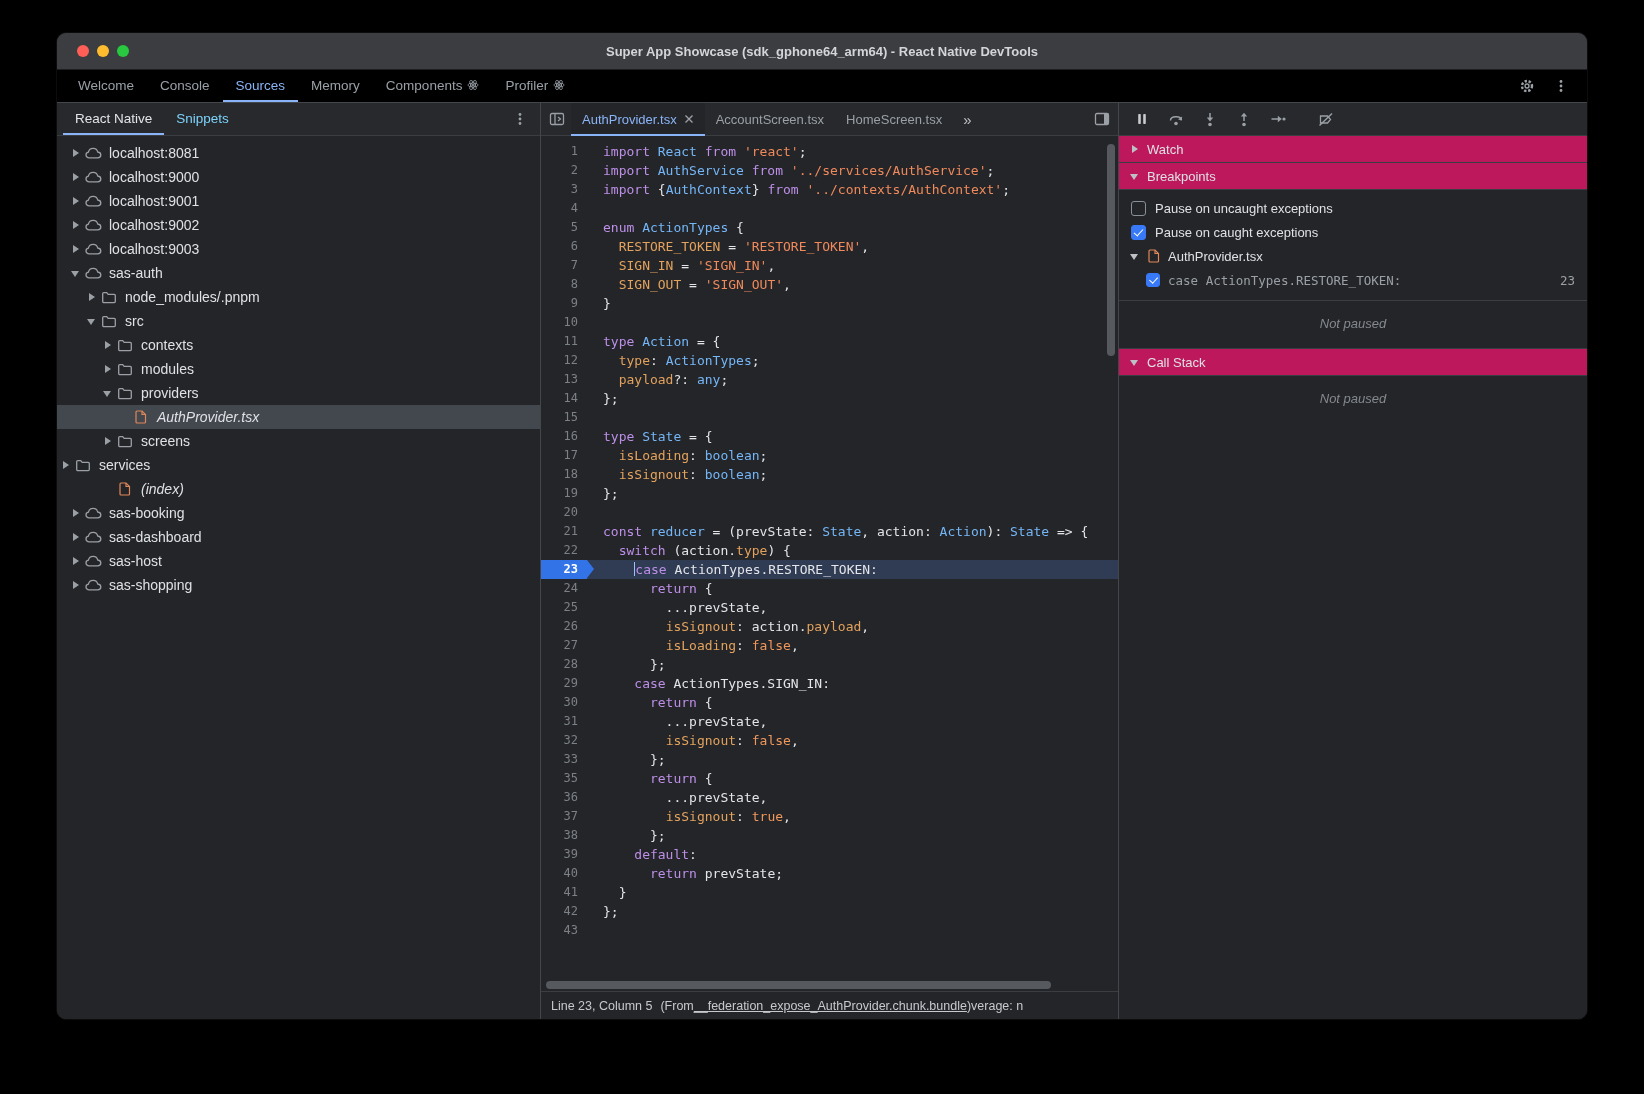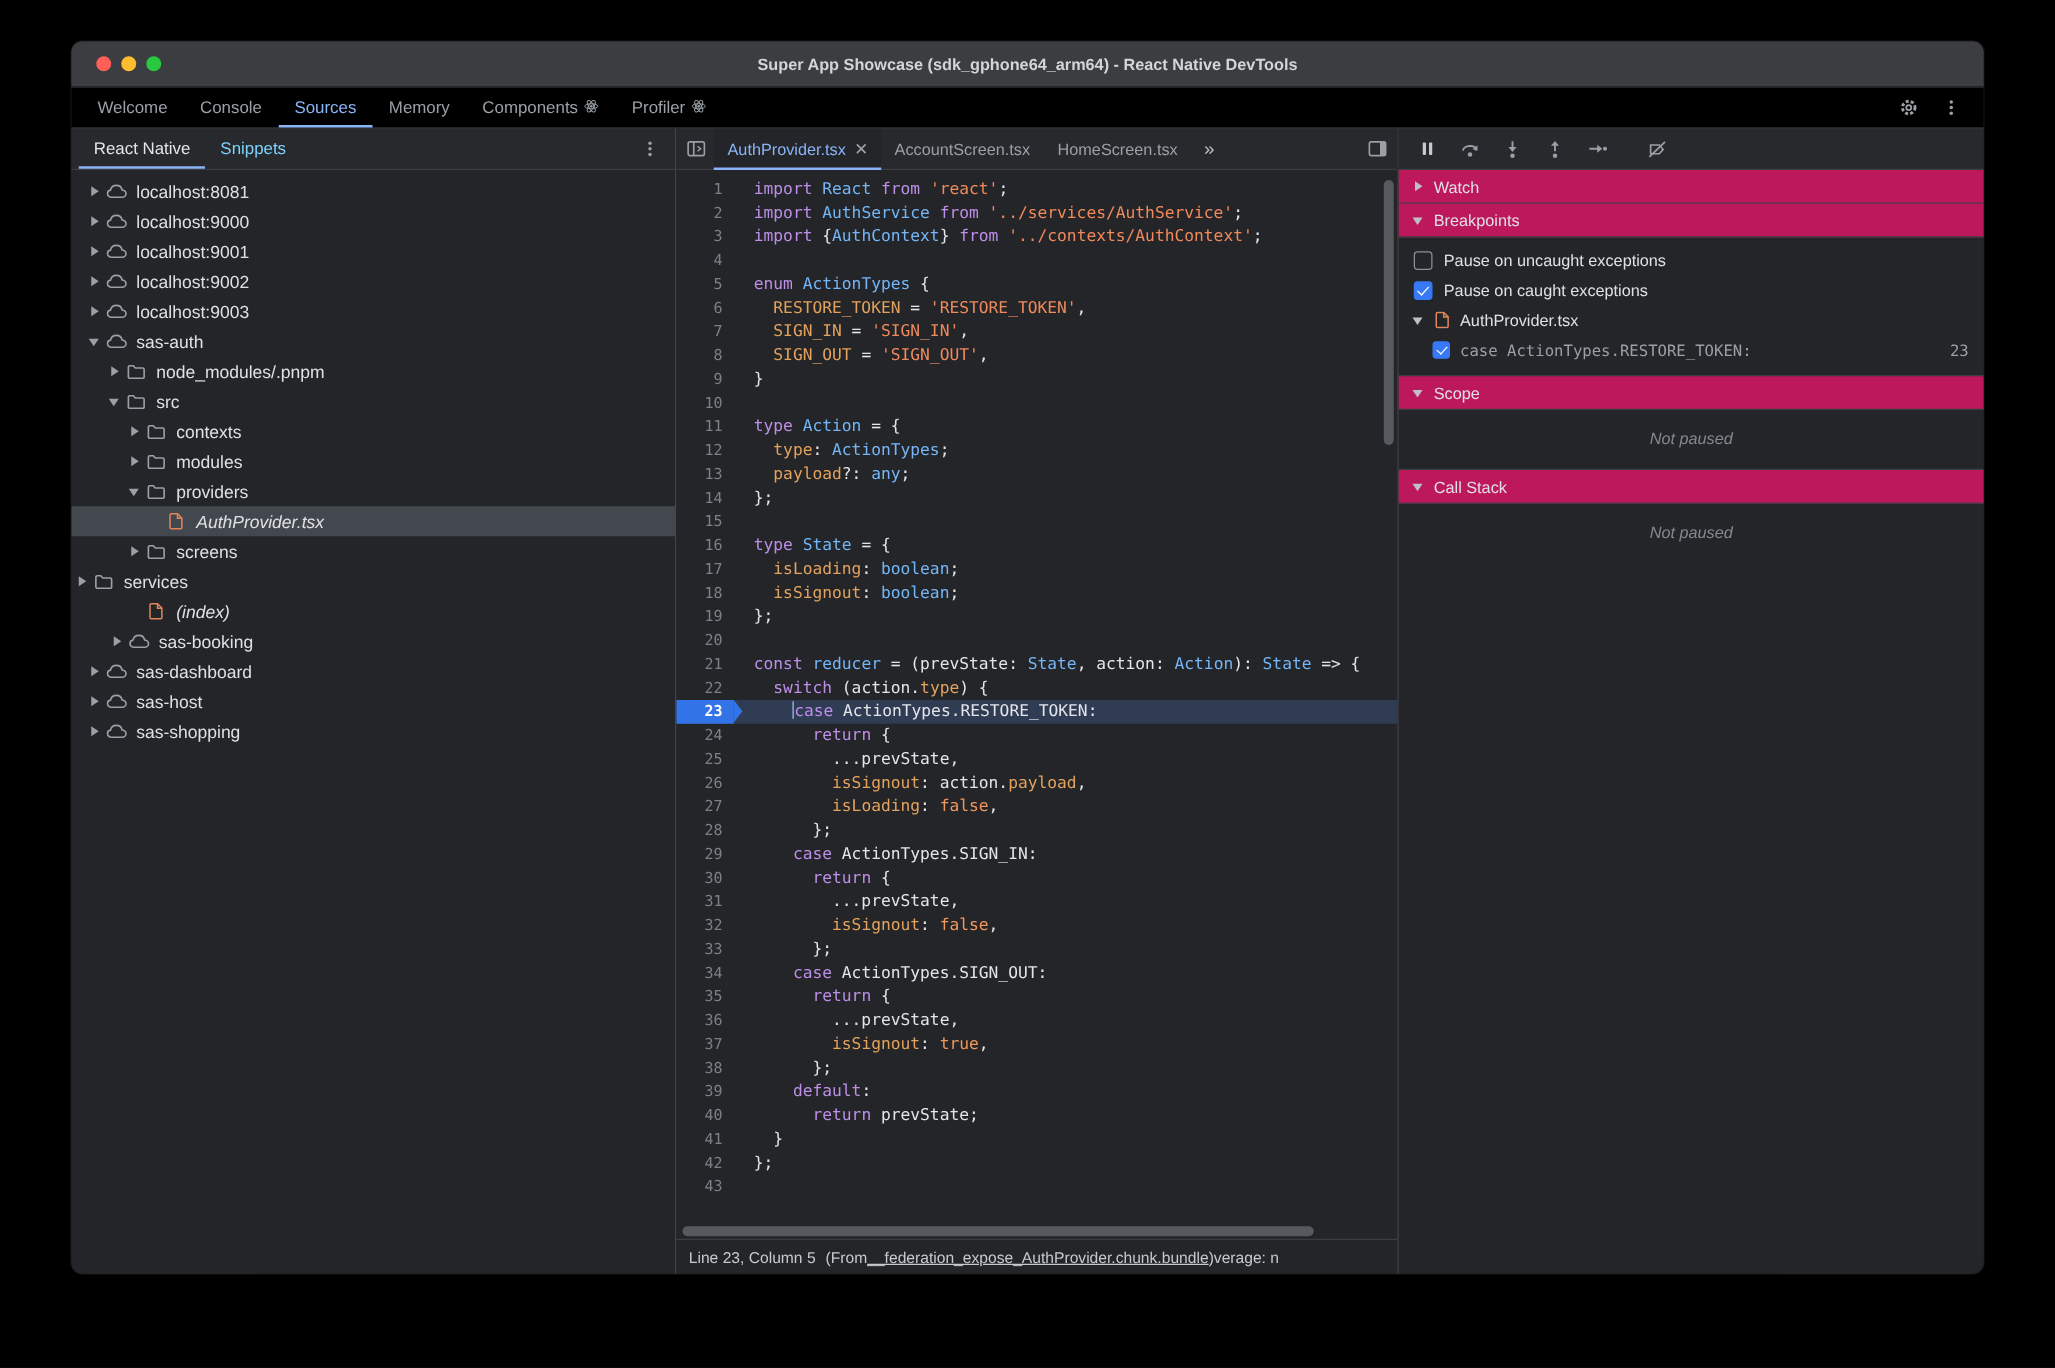--- a/index.html
+++ b/index.html
@@ -403,21 +403,21 @@
           <div class="trow" style="padding-left: 42px;">
             <span class="icn chev"></span>
             <span class="icn ticn file-orange">
               <svg width="12" height="14" viewBox="0 0 12 14">
                 <path d="M2 1 H7 L10.5 4.5 V12 C10.5 12.6 10.1 13 9.5 13 H2 C1.4 13 1 12.6 1 12 V2 C1 1.4 1.4 1 2 1 Z" fill="none" stroke="currentColor" stroke-width="1.2"></path>
                 <path d="M7 1 V4.5 H10.5" fill="none" stroke="currentColor" stroke-width="1.2"></path>
               </svg>
             </span>
             <span class="tlabel it">(index)</span>
           </div>
-          <div class="trow" style="padding-left: 28px;">
+          <div class="trow" style="padding-left: 10px;">
             <span class="icn chev">
               <svg width="9" height="10" viewBox="0 0 9 10">
                 <path d="M2 1 L8 5 L2 9 Z" fill="currentColor"></path>
               </svg>
             </span>
             <span class="icn ticn">
               <svg width="17" height="12" viewBox="0 0 17 12">
                 <path d="M4.2 10.8 C2.4 10.8 1 9.5 1 7.9 1 6.5 2 5.3 3.4 5.1 3.9 2.9 5.8 1.3 8.1 1.3 10.4 1.3 12.3 2.9 12.7 5 14.5 5.2 15.8 6.5 15.8 8 15.8 9.6 14.4 10.8 12.7 10.8 Z" fill="none" stroke="currentColor" stroke-width="1.3"></path>
               </svg>
             </span>
@@ -633,24 +633,20 @@
           </div>
           <div class="cline">
             <div class="gut">32</div>
             <div class="src"><span class="tk-d">        </span><span class="tk-p">isSignout</span><span class="tk-d">: </span><span class="tk-a">false</span><span class="tk-d">,</span></div>
           </div>
           <div class="cline">
             <div class="gut">33</div>
             <div class="src"><span class="tk-d">      };</span></div>
           </div>
           <div class="cline">
-            <div class="gut">34</div>
-            <div class="src"><span class="tk-d">    </span><span class="tk-k">case</span><span class="tk-d"> ActionTypes.SIGN_OUT:</span></div>
-          </div>
-          <div class="cline">
             <div class="gut">35</div>
             <div class="src"><span class="tk-d">      </span><span class="tk-k">return</span><span class="tk-d"> {</span></div>
           </div>
           <div class="cline">
             <div class="gut">36</div>
             <div class="src"><span class="tk-d">        ...prevState,</span></div>
           </div>
           <div class="cline">
             <div class="gut">37</div>
             <div class="src"><span class="tk-d">        </span><span class="tk-p">isSignout</span><span class="tk-d">: </span><span class="tk-a">true</span><span class="tk-d">,</span></div>
@@ -789,28 +785,20 @@
             </span>
           <span>AuthProvider.tsx</span>
         </div>
         <div class="bpitem">
           <span class="cb small on"></span>
           <span>case ActionTypes.RESTORE_TOKEN:</span>
           <span class="bpline">23</span>
         </div>
       </div>
 
-      <div class="sechead">
-        <span class="icn tri">
-            <svg width="10" height="9" viewBox="0 0 10 9">
-              <path d="M1 2 L9 2 L5 8 Z" fill="currentColor"></path>
-            </svg>
-          </span>
-        <span>Scope</span>
-      </div>
       <div class="notpaused secbody">Not paused</div>
 
       <div class="sechead">
         <span class="icn tri">
             <svg width="10" height="9" viewBox="0 0 10 9">
               <path d="M1 2 L9 2 L5 8 Z" fill="currentColor"></path>
             </svg>
           </span>
         <span>Call Stack</span>
       </div>

